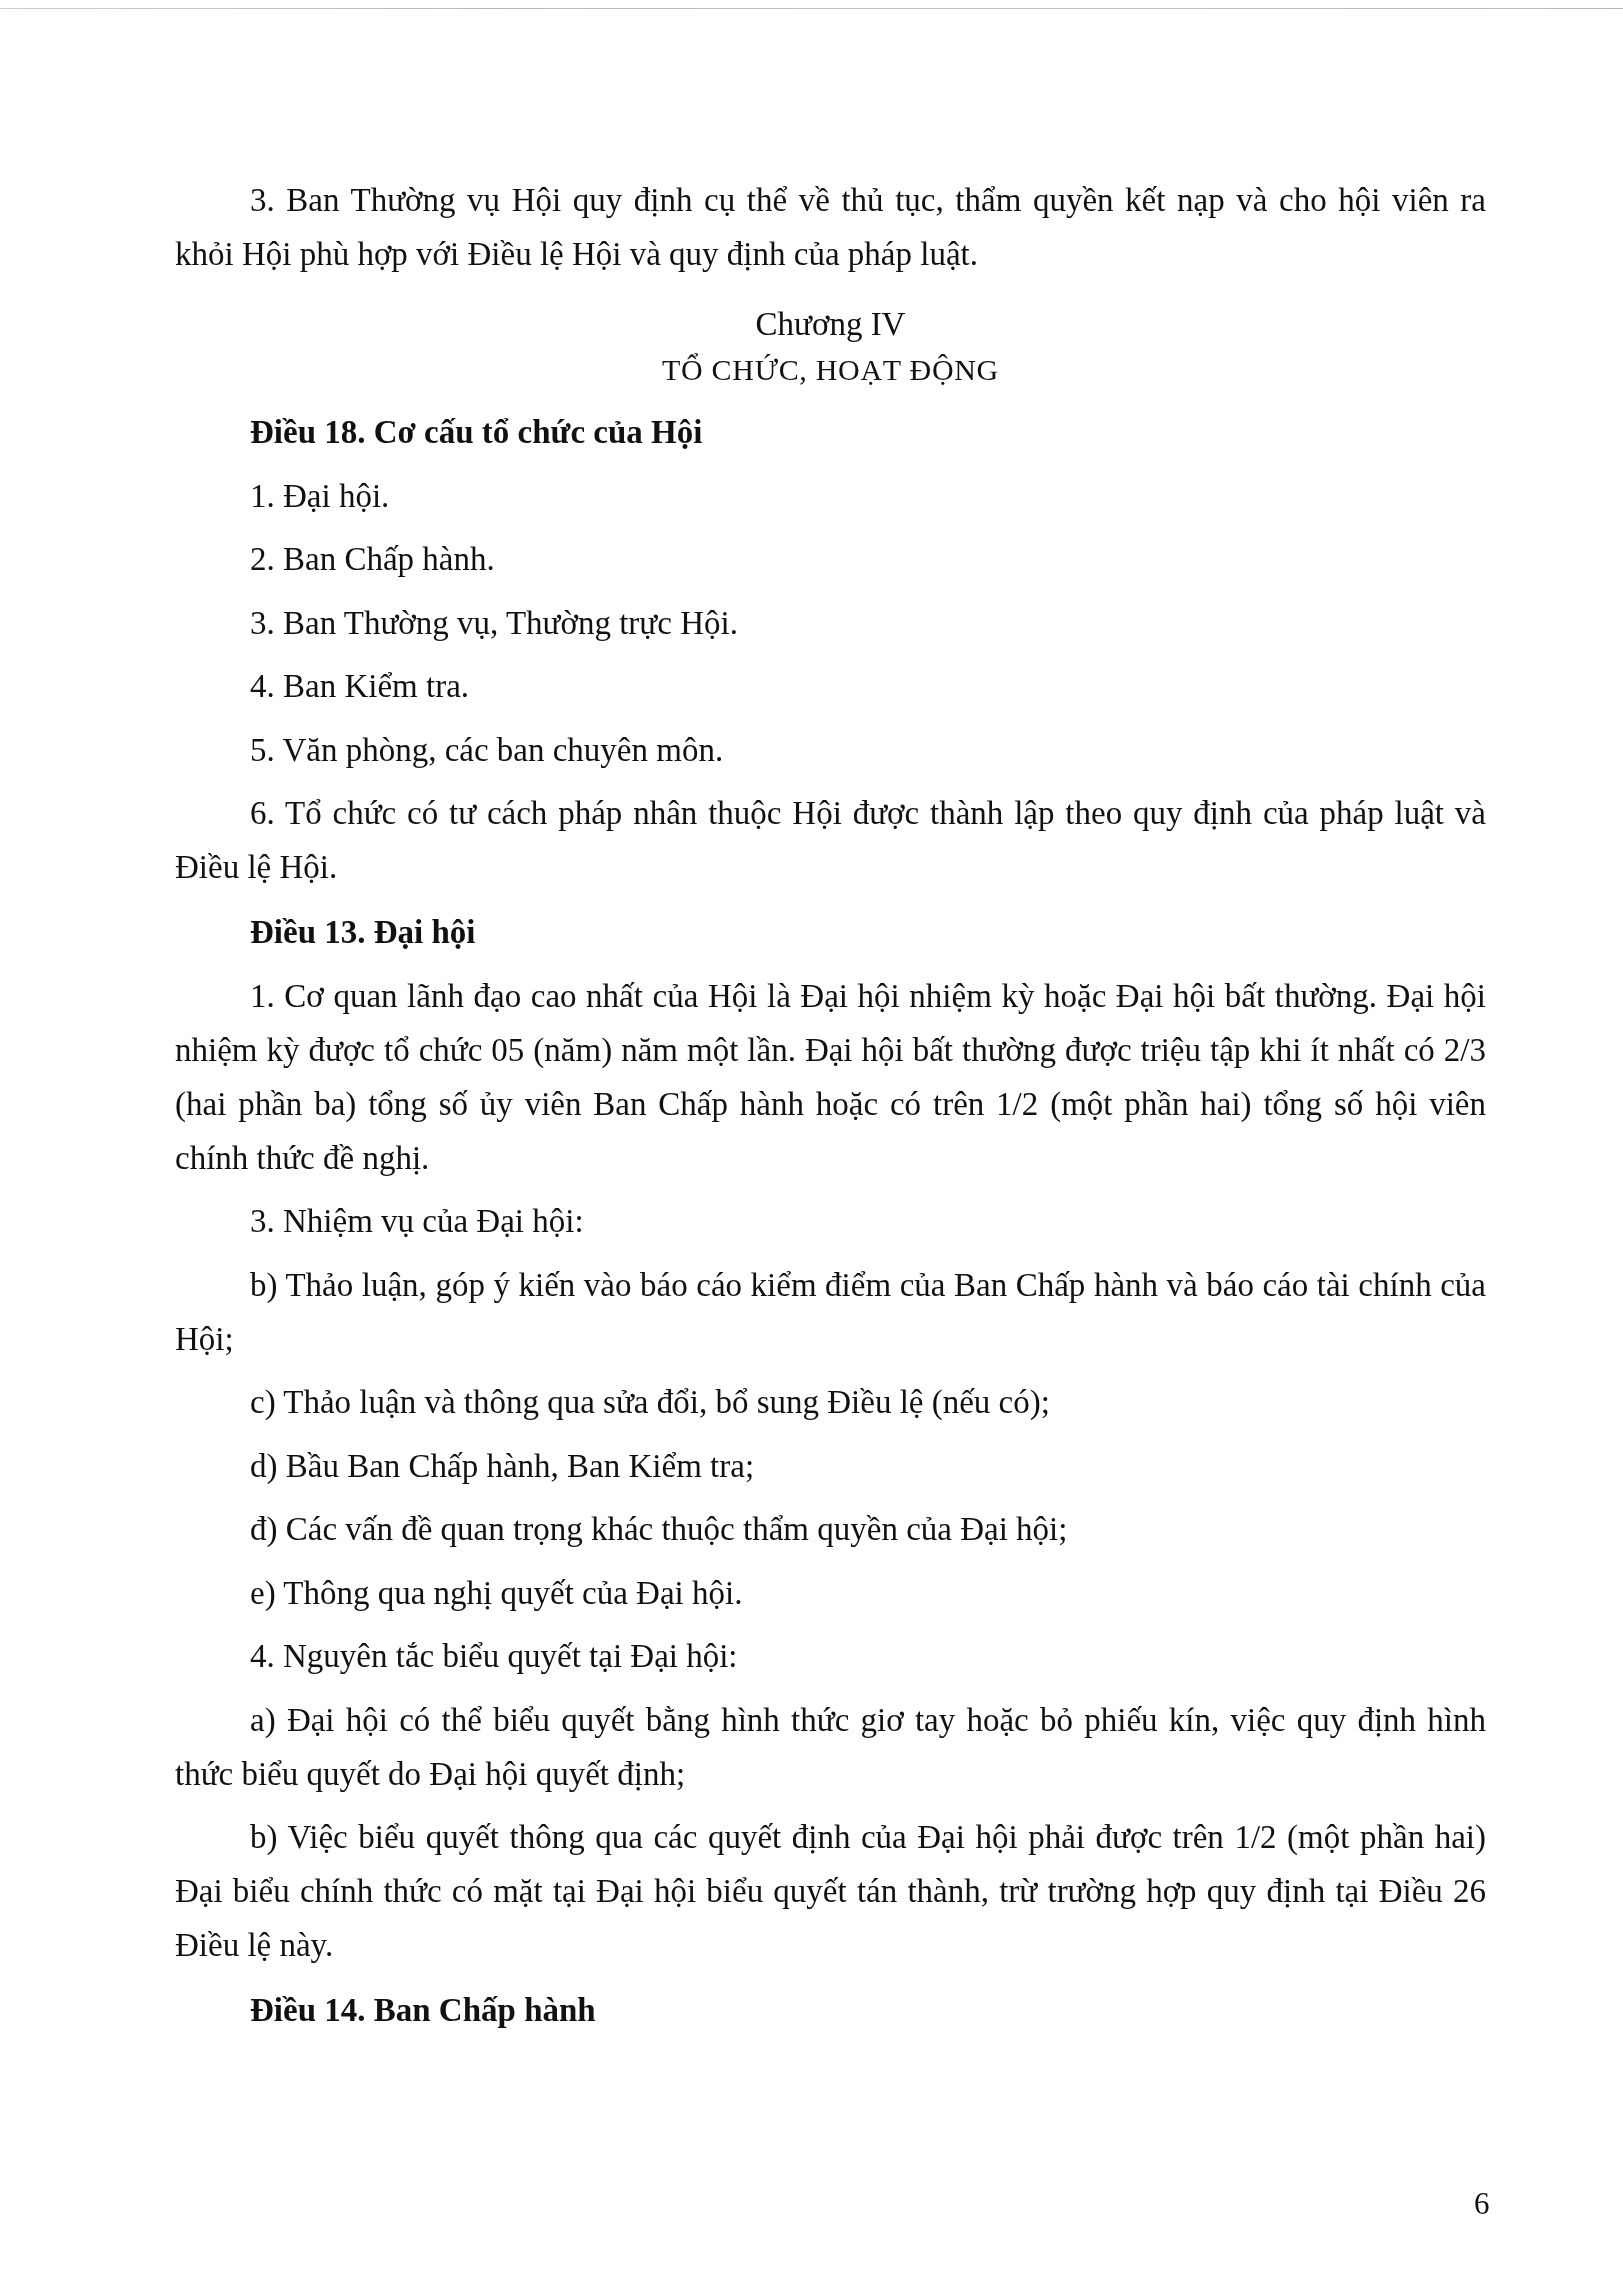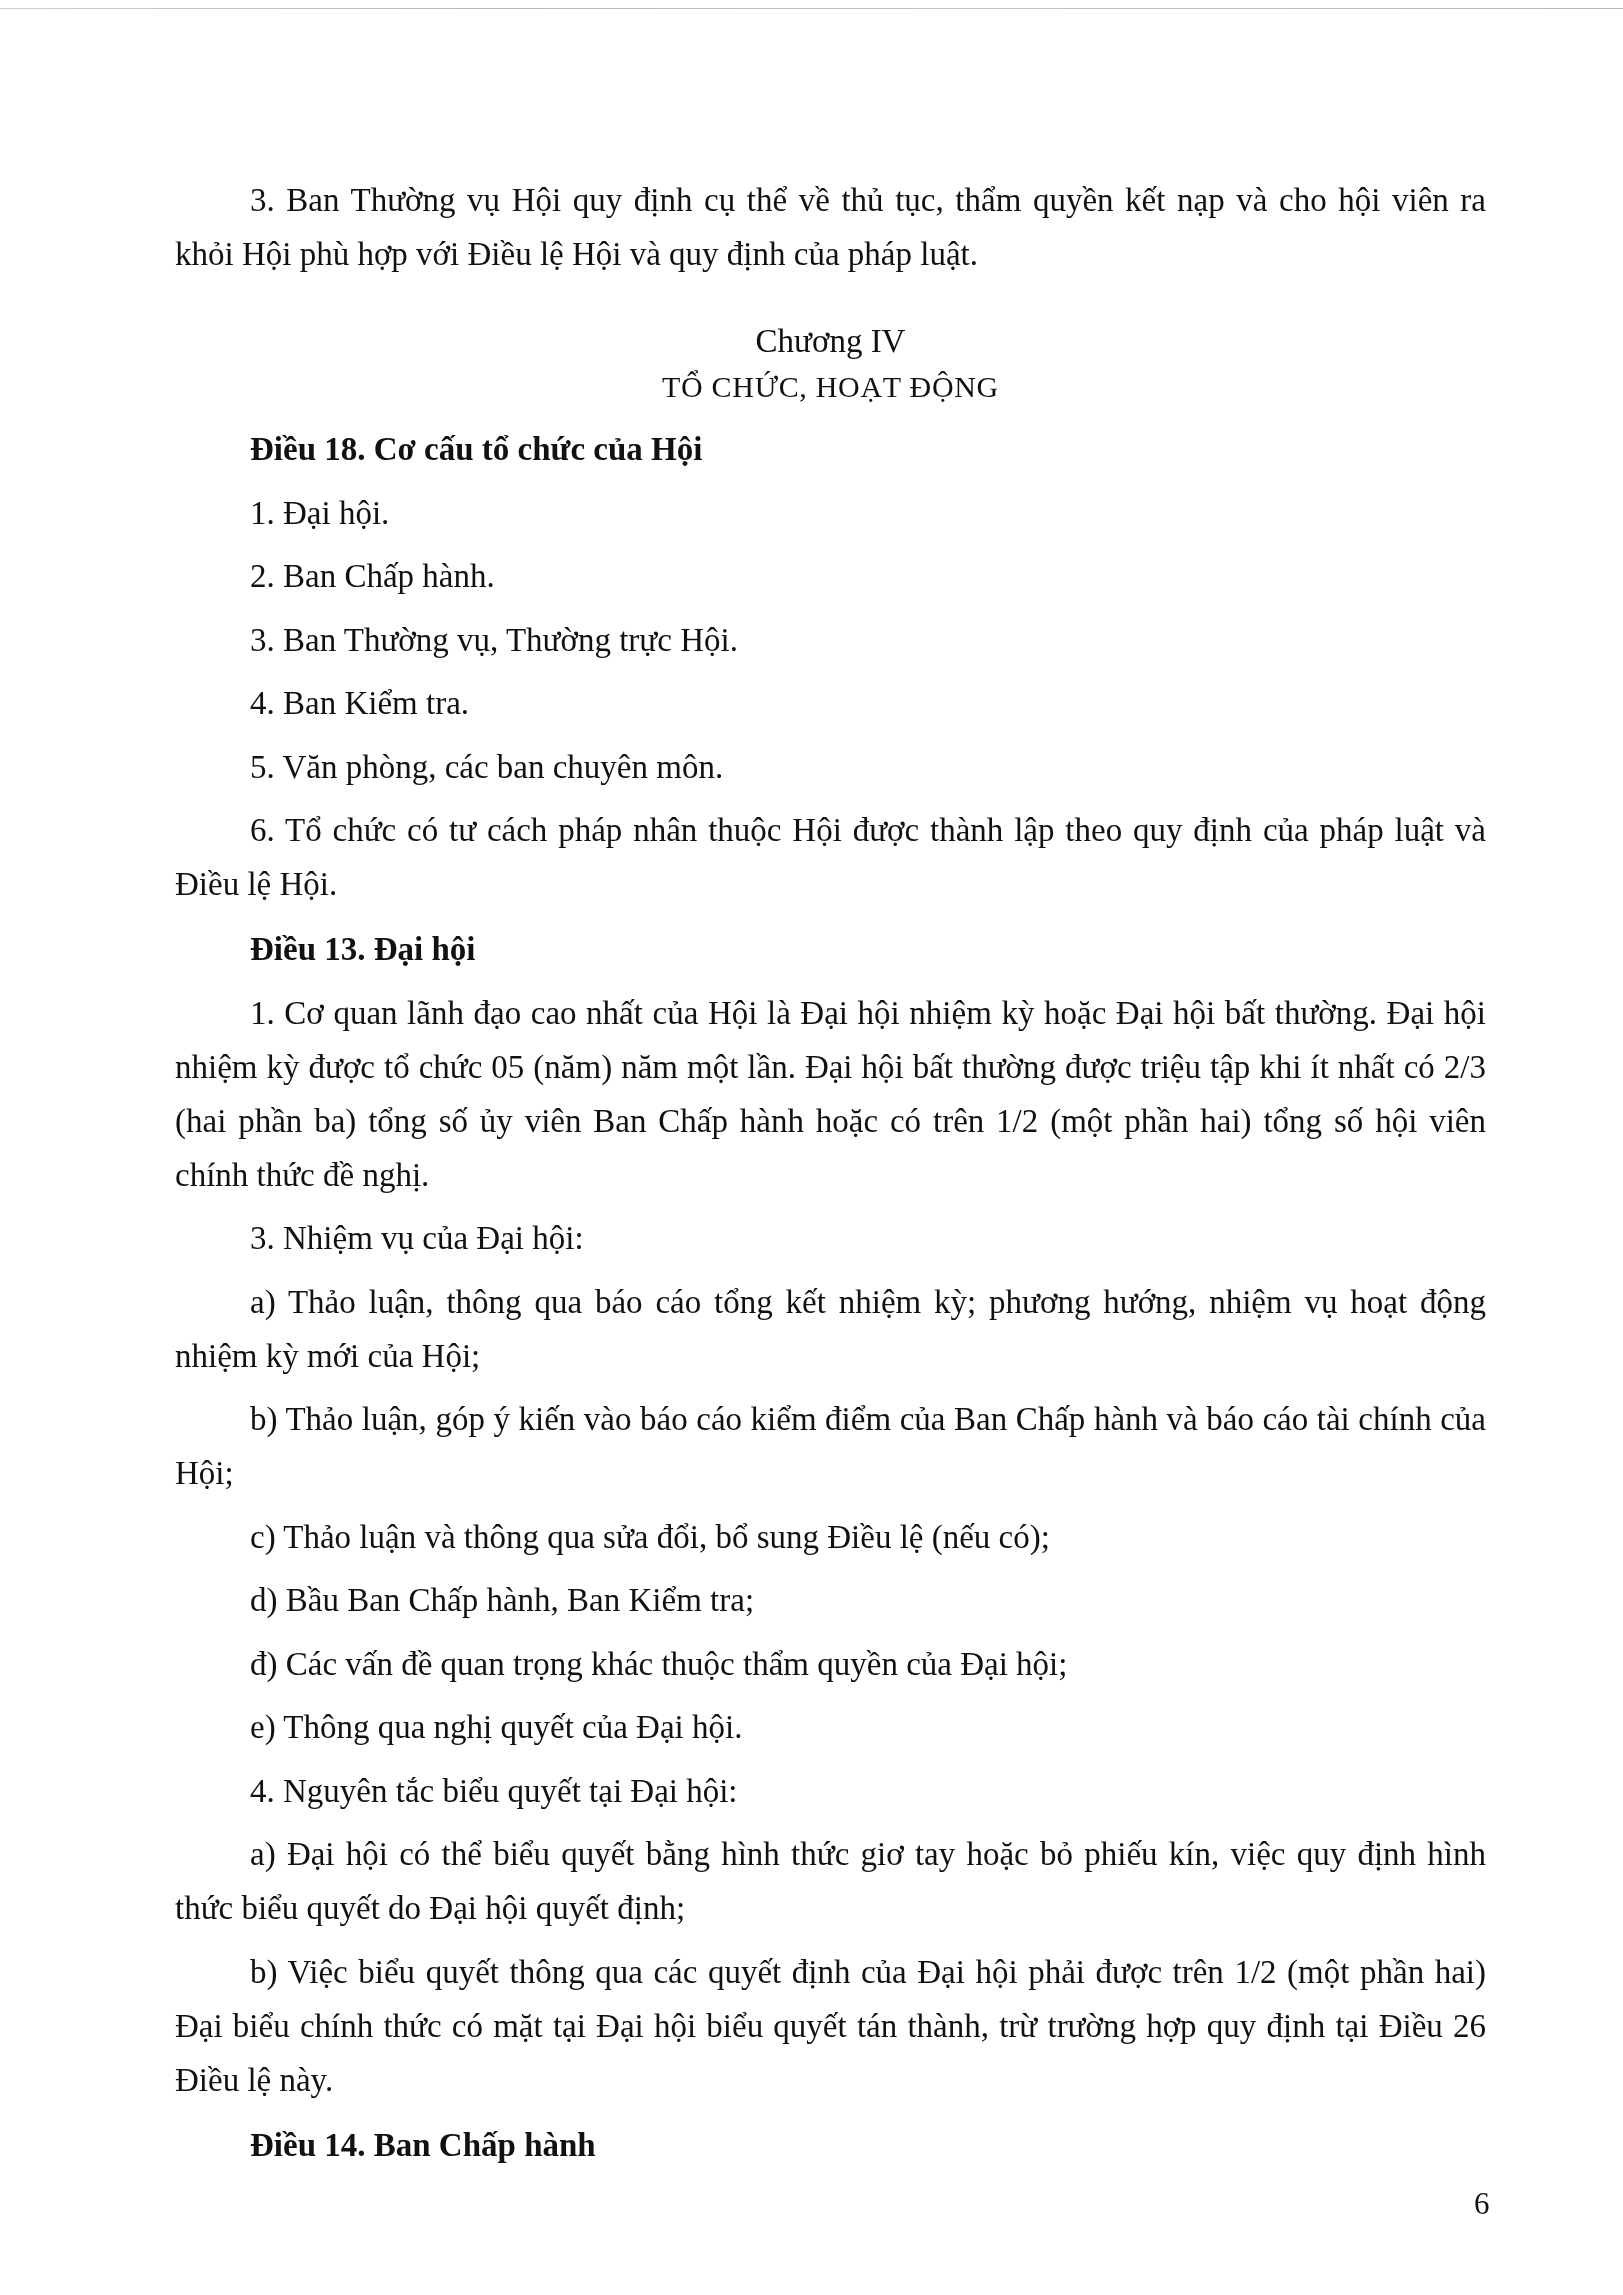--- a/index.html
+++ b/index.html
@@ -14,21 +14,21 @@
     opacity: 0.7;
   }
   .page {
     position: absolute; left: 175px; top: 173px; width: 1311px;
     font-size: 33px; line-height: 54px;
   }
   p { margin: 0; text-align: justify; }
   .indent { text-indent: 75px; }
   .gap { margin-top: 9.5px; }
   .center { text-align: center; }
-  .chapter-label { margin-top: 40px; line-height: 41px; font-size: 33px; }
+  .chapter-label { margin-top: 23px; line-height: 41px; font-size: 33px; }
   .chapter-title { line-height: 49px; font-size: 30px; font-weight: normal; letter-spacing: 0.7px; }
   .article { font-weight: bold; margin-top: 11px; }
   .page-number {
     position: absolute; left: 1474px; top: 2186px;
     font-size: 31px;
   }
 </style>
 </head>
 <body>
 
@@ -44,21 +44,20 @@
   <p class="indent gap">1. Đại hội.</p>
   <p class="indent gap">2. Ban Chấp hành.</p>
   <p class="indent gap">3. Ban Thường vụ, Thường trực Hội.</p>
   <p class="indent gap">4. Ban Kiểm tra.</p>
   <p class="indent gap">5. Văn phòng, các ban chuyên môn.</p>
   <p class="indent gap">6. Tổ chức có tư cách pháp nhân thuộc Hội được thành lập theo quy định của pháp luật và Điều lệ Hội.</p>
 
   <p class="indent article">Điều 13. Đại hội</p>
   <p class="indent gap">1. Cơ quan lãnh đạo cao nhất của Hội là Đại hội nhiệm kỳ hoặc Đại hội bất thường. Đại hội nhiệm kỳ được tổ chức 05 (năm) năm một lần. Đại hội bất thường được triệu tập khi ít nhất có 2/3 (hai phần ba) tổng số ủy viên Ban Chấp hành hoặc có trên 1/2 (một phần hai) tổng số hội viên chính thức đề nghị.</p>
   <p class="indent gap">3. Nhiệm vụ của Đại hội:</p>
-  <p class="indent gap">a) Thảo luận, thông qua báo cáo tổng kết nhiệm kỳ; phương hướng, nhiệm vụ hoạt động nhiệm kỳ mới của Hội;</p>
   <p class="indent gap">b) Thảo luận, góp ý kiến vào báo cáo kiểm điểm của Ban Chấp hành và báo cáo tài chính của Hội;</p>
   <p class="indent gap">c) Thảo luận và thông qua sửa đổi, bổ sung Điều lệ (nếu có);</p>
   <p class="indent gap">d) Bầu Ban Chấp hành, Ban Kiểm tra;</p>
   <p class="indent gap">đ) Các vấn đề quan trọng khác thuộc thẩm quyền của Đại hội;</p>
   <p class="indent gap">e) Thông qua nghị quyết của Đại hội.</p>
   <p class="indent gap">4. Nguyên tắc biểu quyết tại Đại hội:</p>
   <p class="indent gap">a) Đại hội có thể biểu quyết bằng hình thức giơ tay hoặc bỏ phiếu kín, việc quy định hình thức biểu quyết do Đại hội quyết định;</p>
   <p class="indent gap">b) Việc biểu quyết thông qua các quyết định của Đại hội phải được trên 1/2 (một phần hai) Đại biểu chính thức có mặt tại Đại hội biểu quyết tán thành, trừ trường hợp quy định tại Điều 26 Điều lệ này.</p>
 
   <p class="indent article">Điều 14. Ban Chấp hành</p>

